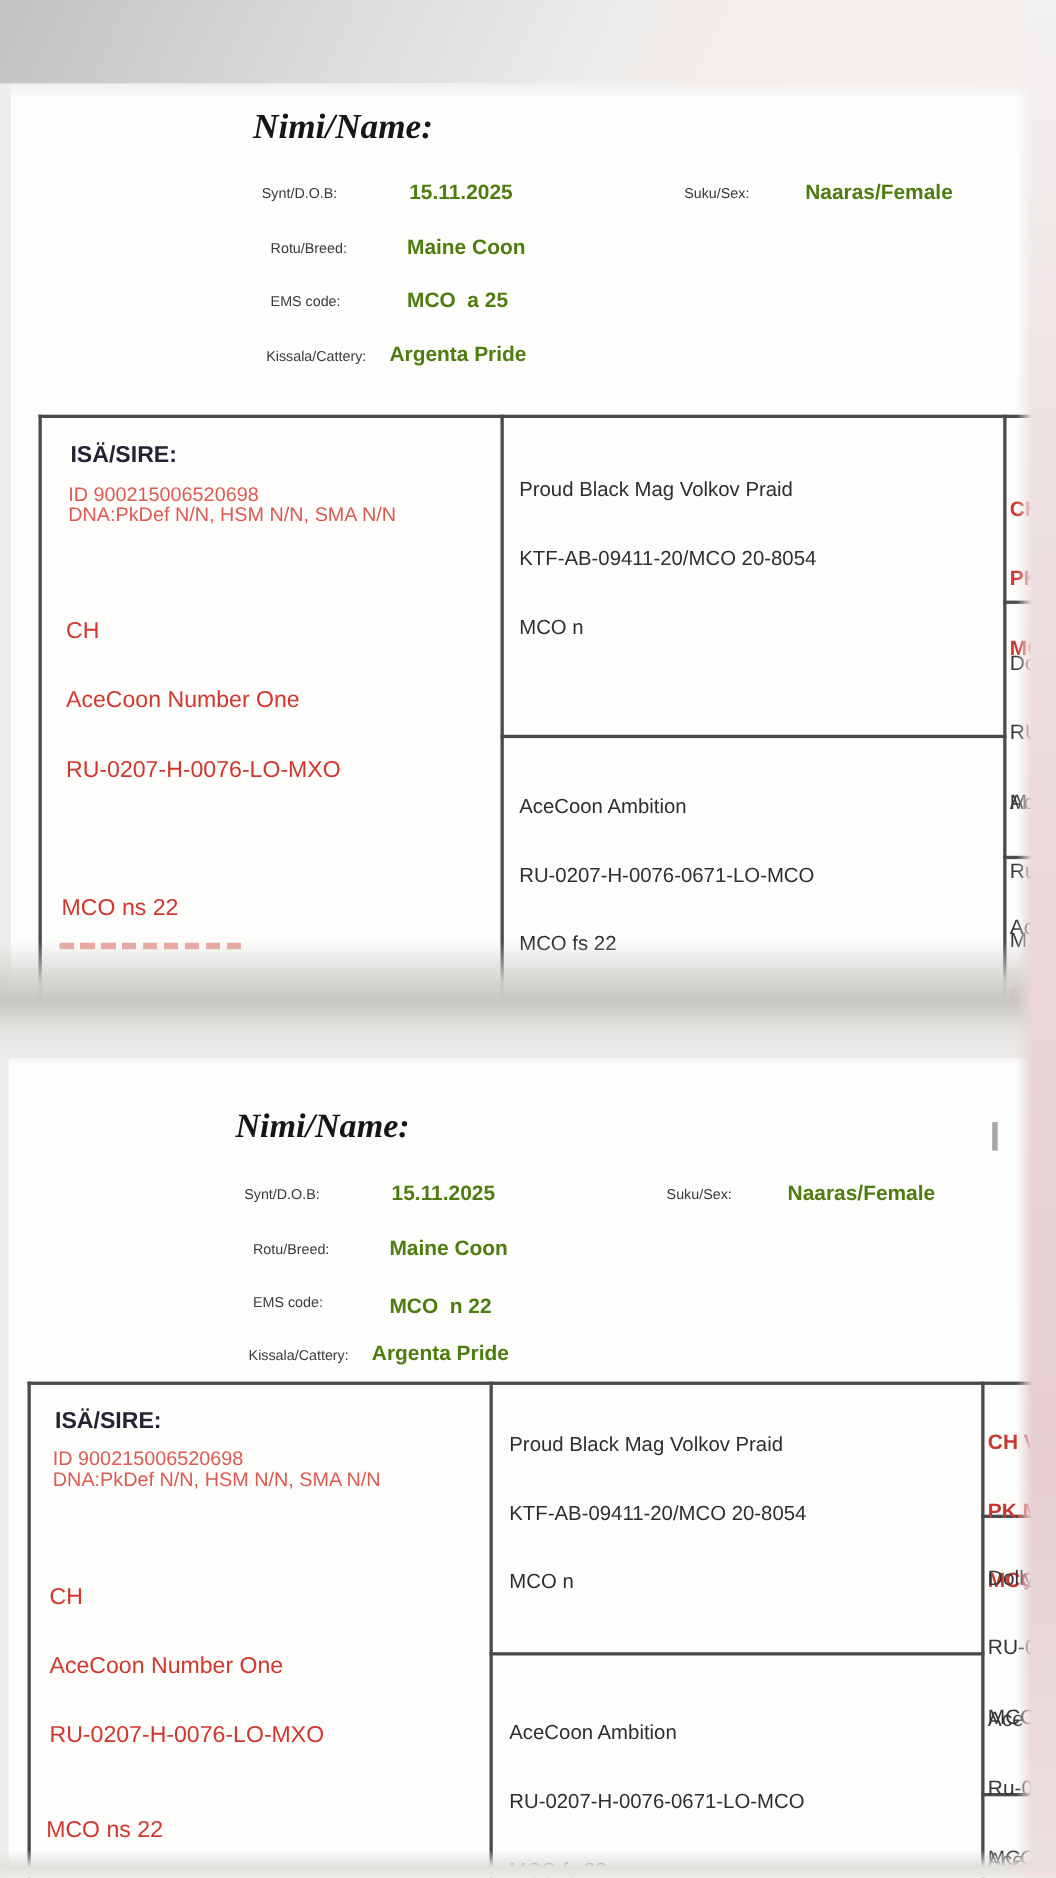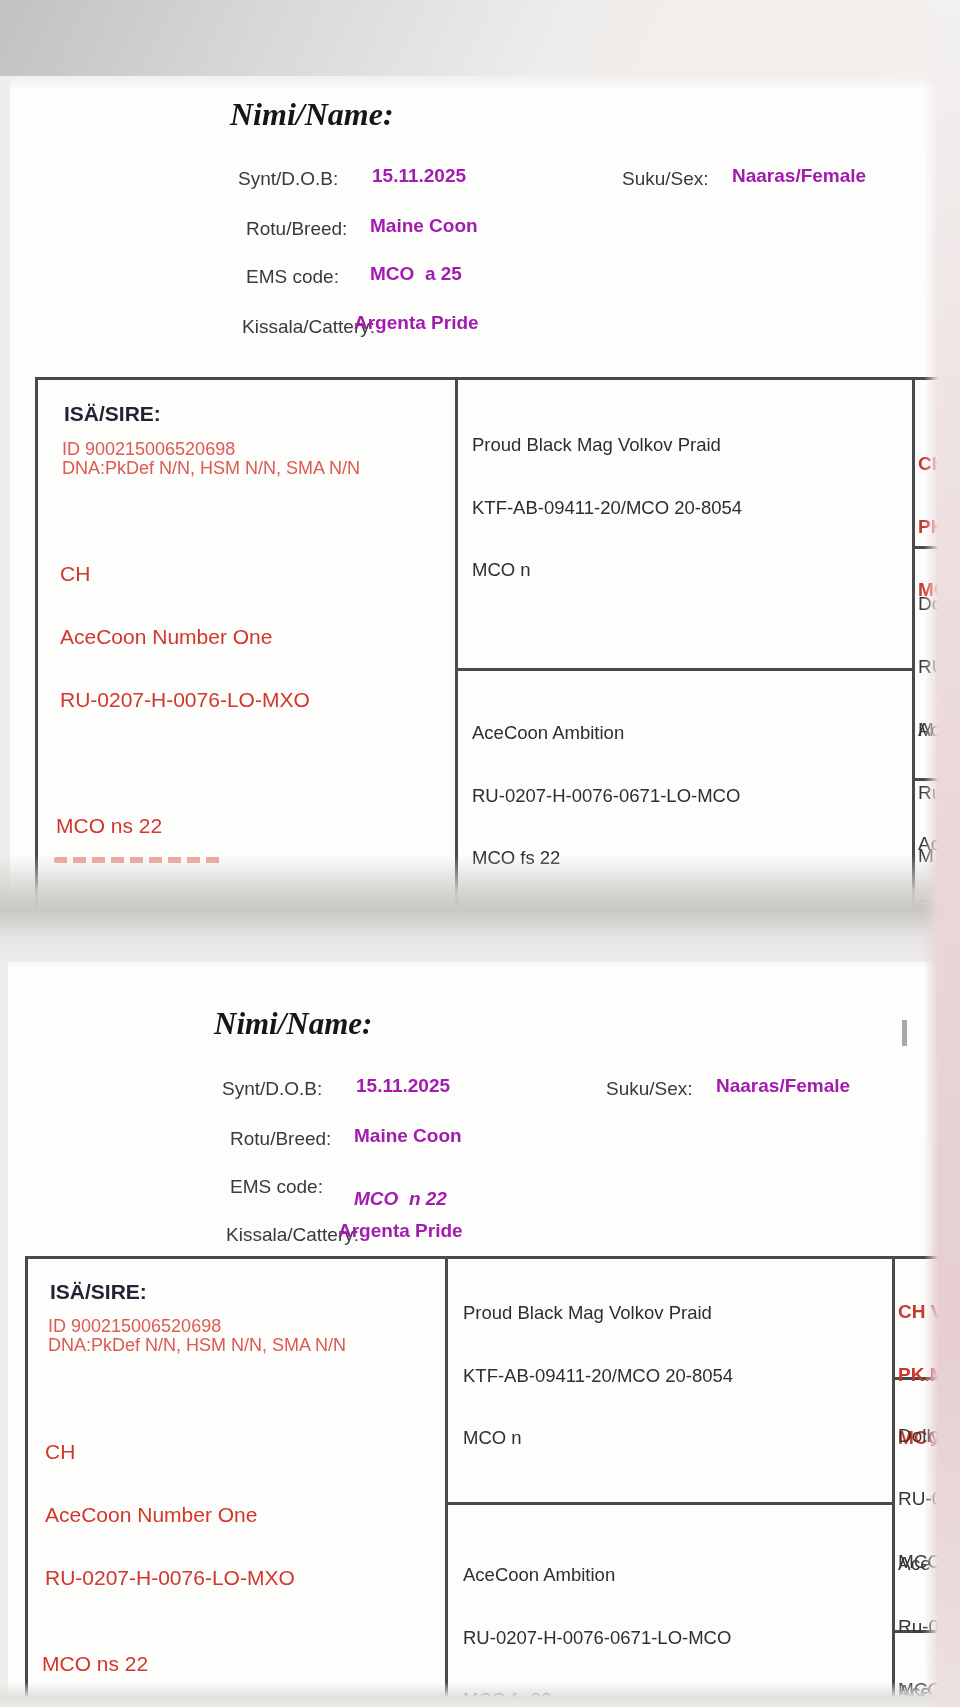--- a/index.html
+++ b/index.html
@@ -24,22 +24,22 @@
   #band-bottom{top:1682px;height:25px;
     background:linear-gradient(to bottom,rgba(238,236,233,0) 0%,#e3e1de 60%,#eceae7 100%);}
   #strip-right{position:absolute;top:0;right:0;width:36px;height:1707px;z-index:4;pointer-events:none;
     background:linear-gradient(to bottom,#f2f1f0 0%,#efe4e4 22%,#ead6d8 50%,#e6ced1 78%,#ece1de 100%);
     -webkit-mask-image:linear-gradient(to right,transparent 0,black 14px);
             mask-image:linear-gradient(to right,transparent 0,black 14px);}
 
   
   .abs{position:absolute;white-space:pre;}
   .serif{font-family:"Liberation Serif","DejaVu Serif",serif;font-style:italic;font-weight:bold;color:#161616;}
-  .lbl{font-size:19px;color:#3a3a3a;}
-  .val{font-size:19px;font-weight:bold;color:#a21caf;}
+  .lbl{font-size:13px;color:#3a3a3a;}
+  .val{font-size:19px;font-weight:bold;color:#4d7c0f;}
   .red{color:#d2372d;}
   .red-light{color:#dd5a50;}
   .sire-hdr{font-size:21px;font-weight:bold;color:#232433;}
   .sire-meta{font-size:18px;}
   .big-line{font-size:21px;line-height:27px;}
   .cell-line{font-size:18.5px;line-height:26.5px;color:#2e2e2e;}
   .ggp-line{font-size:19px;line-height:27px;color:#373737;}
   .ggp-red .ggp-line{color:#c9382e;font-weight:bold;}
 
   
@@ -131,21 +131,21 @@
 
     <span class="abs lbl" style="left:214px;top:116px;">Synt/D.O.B:</span>
     <span class="abs val" style="left:348px;top:113px;">15.11.2025</span>
     <span class="abs lbl" style="left:598px;top:116px;">Suku/Sex:</span>
     <span class="abs val" style="left:708px;top:113px;">Naaras/Female</span>
 
     <span class="abs lbl" style="left:222px;top:166px;">Rotu/Breed:</span>
     <span class="abs val" style="left:346px;top:163px;">Maine Coon</span>
 
     <span class="abs lbl" style="left:222px;top:214px;">EMS code:</span>
-    <span class="abs val" style="left:346px;top:226px;font-style:italic;">MCO  n 22</span>
+    <span class="abs val" style="left:346px;top:216px;">MCO  n 22</span>
 
     <span class="abs lbl" style="left:218px;top:262px;">Kissala/Cattery:</span>
     <span class="abs val" style="left:330px;top:258px;">Argenta Pride</span>
 
     <div class="rule" style="left:17px;top:294px;width:935px;height:3px;"></div>
     <div class="rule" style="left:17px;top:294px;width:3px;height:451px;"></div>
     <div class="rule" style="left:437px;top:294px;width:3px;height:451px;"></div>
     <div class="rule" style="left:884px;top:294px;width:3px;height:451px;"></div>
     <div class="rule" style="left:437px;top:540px;width:450px;height:3px;"></div>
     <div class="rule" style="left:884px;top:415px;width:68px;height:3px;"></div>

